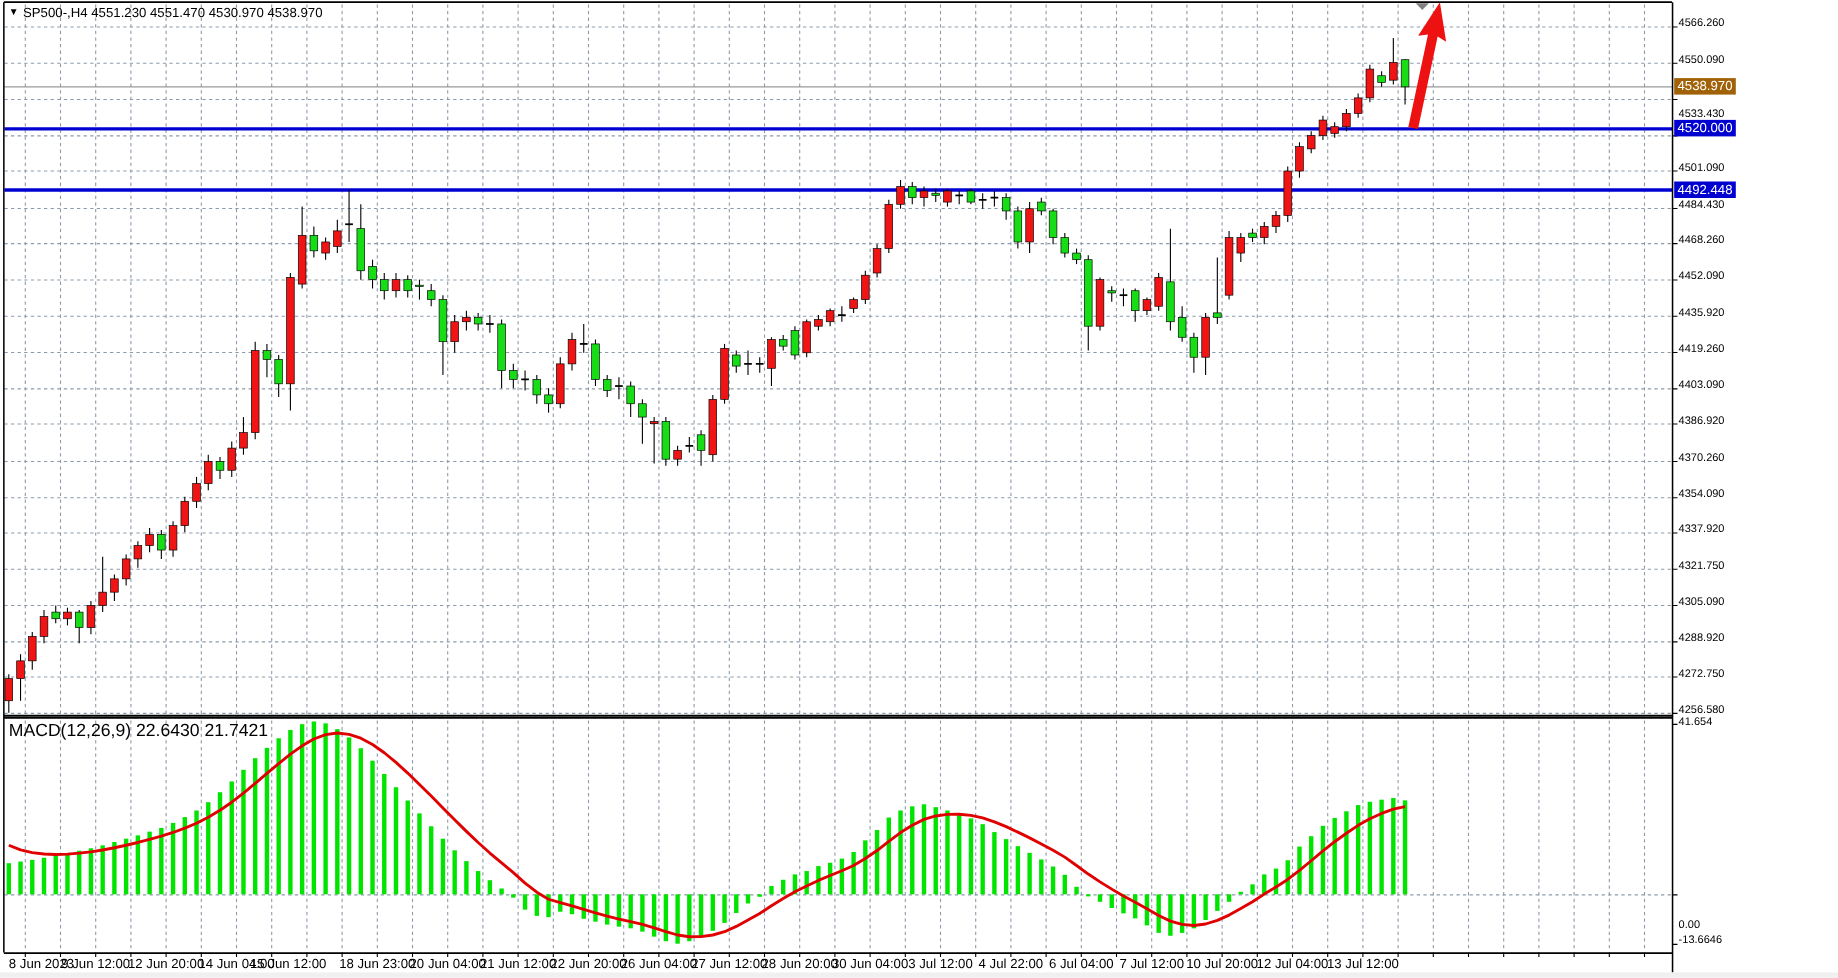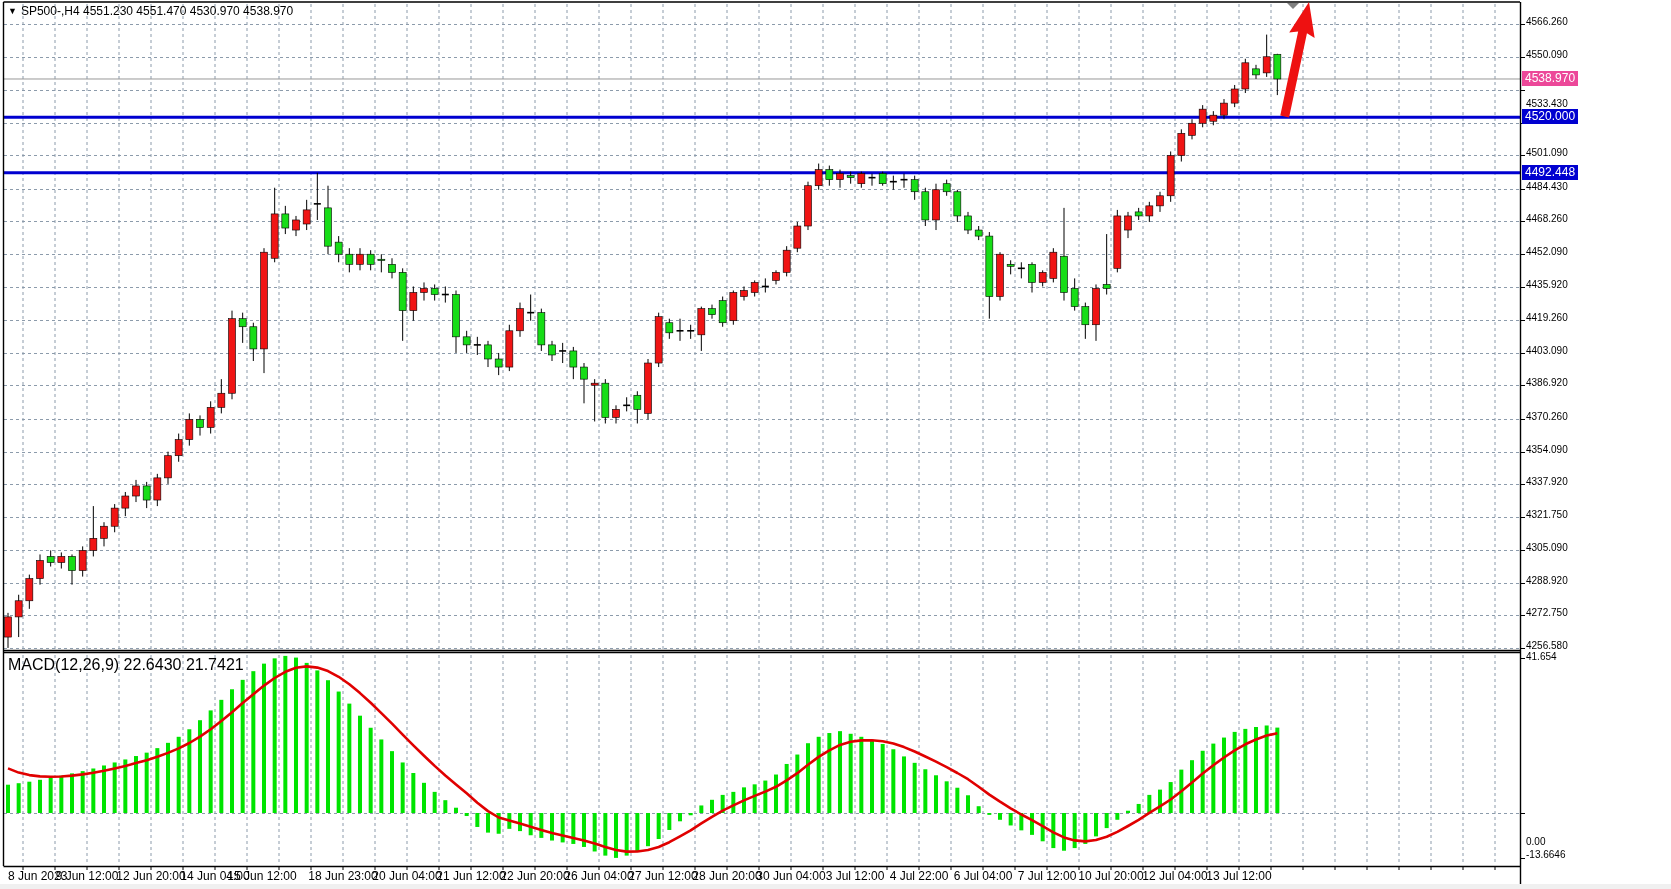--- a/index.html
+++ b/index.html
@@ -447,19 +447,19 @@
       <div class="tlab" style="left: 791px;">30 Jun 04:00</div>
       <div class="tlab" style="left: 855px;">3 Jul 12:00</div>
       <div class="tlab" style="left: 919px;">4 Jul 22:00</div>
       <div class="tlab" style="left: 983px;">6 Jul 04:00</div>
       <div class="tlab" style="left: 1047px;">7 Jul 12:00</div>
       <div class="tlab" style="left: 1111px;">10 Jul 20:00</div>
       <div class="tlab" style="left: 1175px;">12 Jul 04:00</div>
       <div class="tlab" style="left: 1239px; text-align: right;">13 Jul 12:00</div>
     </div>
   <div id="badges">
-      <div class="badge" style="background: #ec4899; top: 70.9866px;">4538.970</div>
+      <div class="badge" style="background: #a16207; top: 70.9866px;">4538.970</div>
       <div class="badge" style="background: rgb(0, 0, 208); top: 109.209px;">4520.000</div>
       <div class="badge" style="background: rgb(0, 0, 208); top: 164.724px;">4492.448</div>
     </div>
 
   <div class="botstrip"></div>
 </div>
 
 </body></html>

